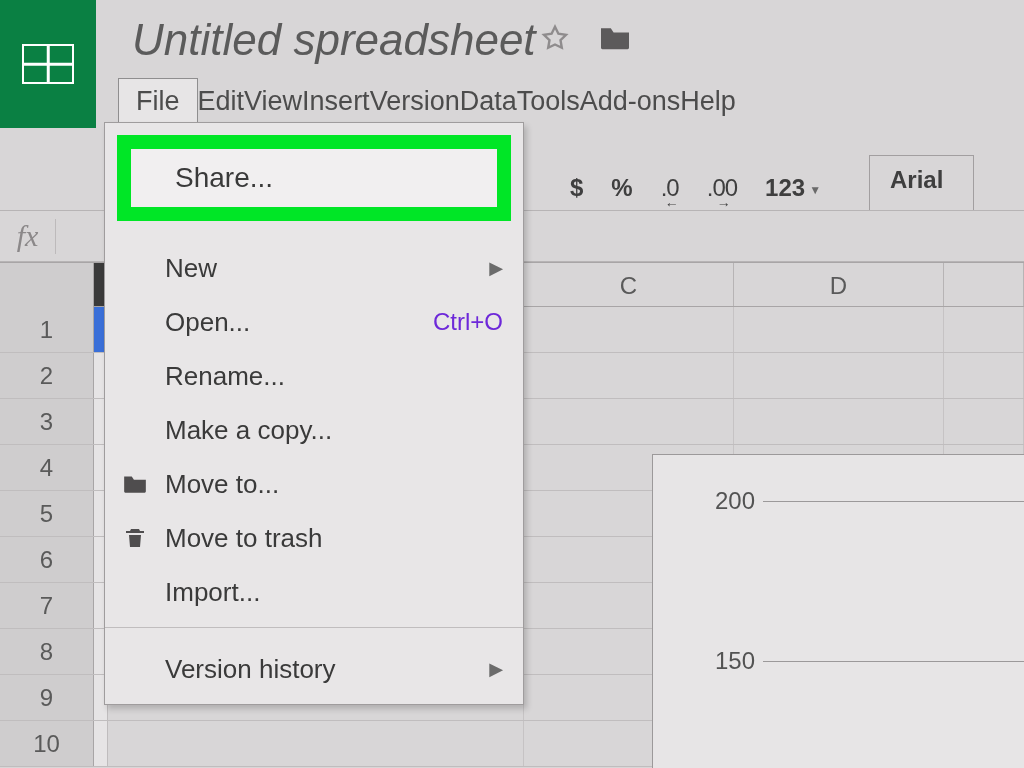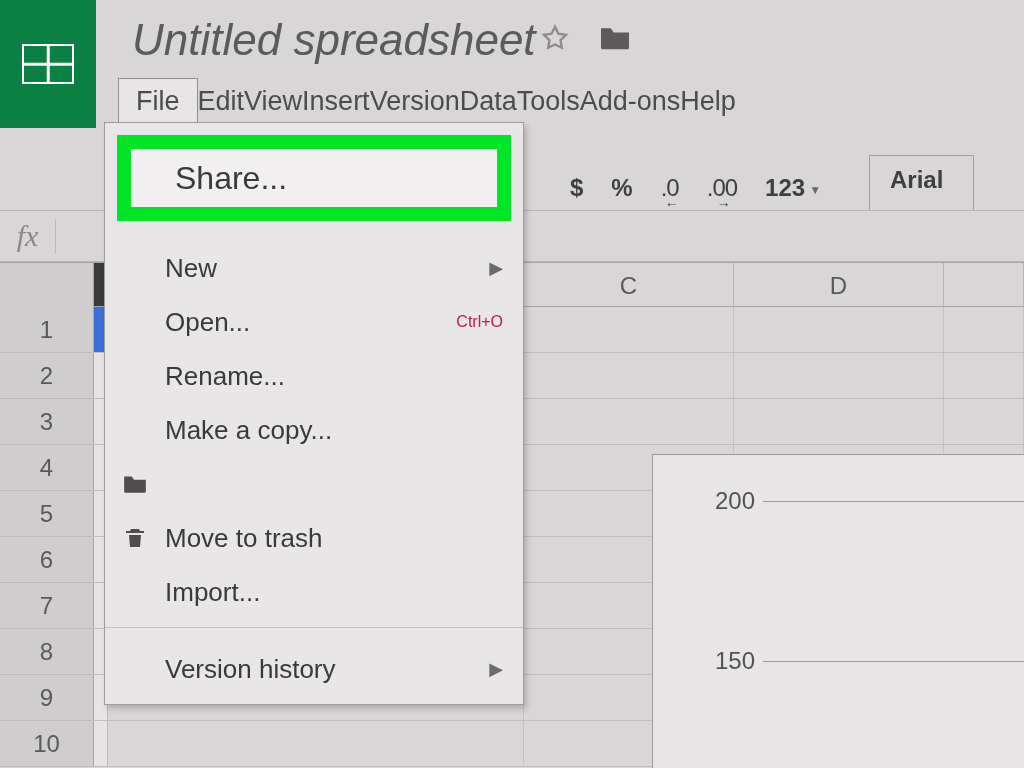--- a/index.html
+++ b/index.html
@@ -212,26 +212,26 @@
     height: 54px;
     padding: 0 20px 0 60px;
     font-size: 26px;
     color:#3a3a3a;
     position:relative;
     cursor:default;
   }
   .dd-item.in-highlight {
     height: 58px;
     padding-left: 44px;
-    font-size: 32px;
+    font-size: 28px;
   }
   .dd-item .shortcut {
     margin-left:auto;
-    color:#be185d;
-    font-size:16px;
+    color:#6d28d9;
+    font-size:24px;
   }
   .dd-item .submenu-arrow {
     margin-left:auto;
     color:#6b6b6b;
     font-size:18px;
   }
   .dd-item .lead-icon {
     position:absolute;
     left: 16px;
     width: 28px; height: 26px;
@@ -449,20 +449,21 @@
   </div>
   <div class="dd-item">
     <span>Make a copy...</span>
   </div>
   <div class="dd-item">
     <span class="lead-icon">
       <svg viewBox="0 0 24 20" width="26" height="22">
           <path fill="#4f4d4e" d="M2 3h7l2 3h11v11a1 1 0 0 1-1 1H3a1 1 0 0 1-1-1V3z"></path>
         </svg>
     </span>
+    <span>Move to...</span>
   </div>
   <div class="dd-item">
     <span class="lead-icon">
       <svg viewBox="0 0 24 24" width="24" height="24">
           <path fill="#4f4d4e" d="M8 3h8l1 2h4v2H3V5h4l1-2zm-2 6h12l-1 12H7L6 9z"></path>
         </svg>
     </span>
     <span>Move to trash</span>
   </div>
   <div class="dd-item">

